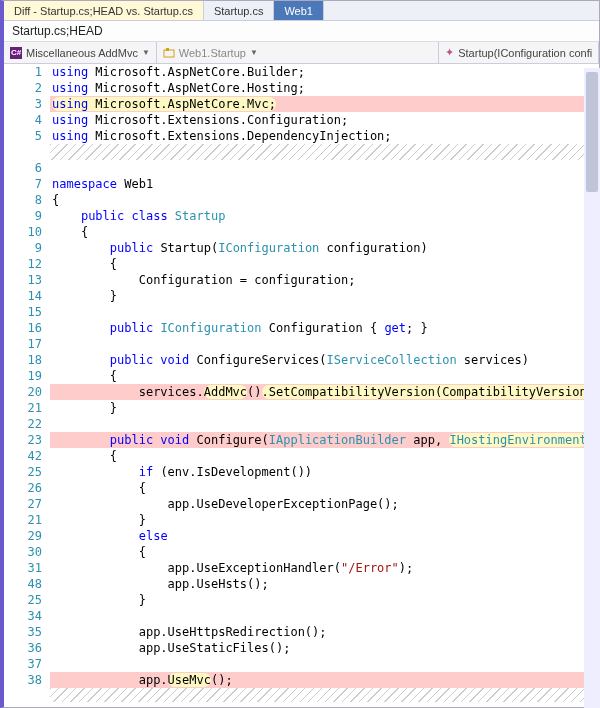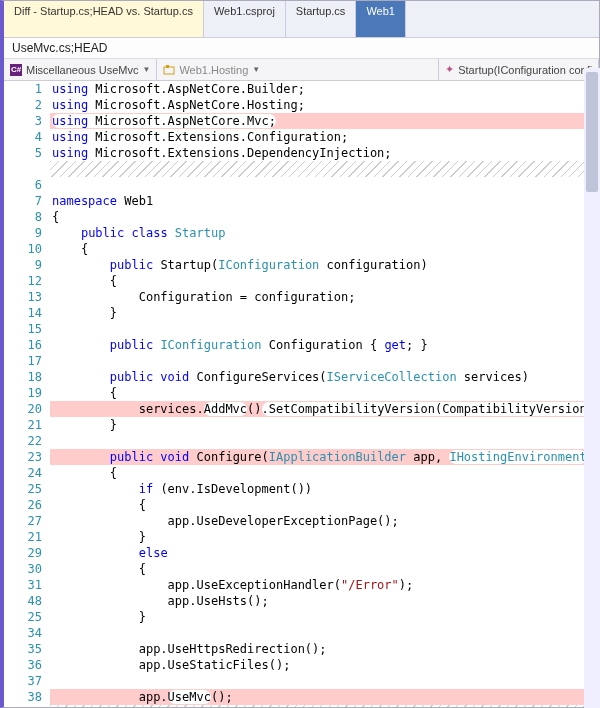--- a/index.html
+++ b/index.html
@@ -1,68 +1,67 @@
 <!DOCTYPE html>
 <html><head>
 <meta charset="utf-8">
 <style>
   * { margin: 0; padding: 0; box-sizing: border-box; }
   body { font-family: "Segoe UI", Tahoma, sans-serif; font-size: 12px; background: #fff; width: 600px; height: 708px; overflow: hidden; border: 1px solid #aab; border-left: 4px solid #6a5acd; }
-  .tabbar { display: flex; background: #eef0f7; height: 37px; border-bottom: 1px solid #ccd; }
+  .tabbar { display: flex; background: #eef0f7; height: 20px; border-bottom: 1px solid #ccd; }
   .tab { padding: 4px 10px; font-size: 11px; color: #333; border-right: 1px solid #ccd; cursor: pointer; white-space: nowrap; }
   .tab.active { background: #fff9d8; }
   .tab.blue { background: #4a78b8; color: #fff; }
   .subheader { background: #fdfdfd; padding: 3px 8px; font-size: 12px; color: #222; border-bottom: 1px solid #ddd; }
   .navbar { display: flex; background: #f5f5f7; height: 22px; border-bottom: 1px solid #ccd; }
   .navsel { display: flex; align-items: center; padding: 2px 6px; font-size: 11px; color: #444; border-right: 1px solid #ccd; gap: 4px; flex: 0 0 auto; }
   .navsel .dd { color: #666; font-size: 8px; }
   .navsel.grow { flex: 1; color: #888; }
   .icon-cs { width: 12px; height: 12px; background: #68217a; color: #fff; font-size: 8px; font-weight: bold; display: inline-flex; align-items: center; justify-content: center; }
   .icon-class { width: 12px; height: 12px; display: inline-block; }
   .icon-method { color: #b58; font-size: 11px; }
   .editor { display: flex; font-family: Consolas, monospace; font-size: 12px; line-height: 16px; height: calc(708px - 24px - 22px - 22px - 2px); overflow: hidden; position: relative; }
   .gutter { width: 46px; background: #fff; color: #2b91af; text-align: right; padding-right: 8px; user-select: none; flex-shrink: 0; }
   .gutter div { height: 16px; }
   .code { flex: 1; white-space: pre; color: #000; position: relative; }
   .codeline { height: 16px; padding-left: 2px; }
   .hl-red-full { background: #ffcccc; }
-  .hl-red-span { background: #ffffff; border-radius: 7px; }
+  .hl-red-span { background: #fef9c3; border-radius: 7px; }
   .hatch { background: repeating-linear-gradient(135deg, #ccc 0, #ccc 1px, #fff 1px, #fff 6px); }
   .kw { color: #0000ff; }
   .ty { color: #2b91af; }
   .str { color: #a31515; }
   .scrollbar-v { position: absolute; right: 0; top: 68px; width: 16px; bottom: 0; background: #eef; }
   .thumb { position: absolute; left: 2px; right: 2px; top: 4px; height: 120px; background: #c0c4d8; border-radius: 2px; }
 </style>
 </head>
 <body>
 
 <div class="tabbar" id="tabbar">
     <div class="tab active">Diff - Startup.cs;HEAD vs. Startup.cs</div>
-    <div class="tab ">Web1.csproj</div>
     <div class="tab ">Startup.cs</div>
     <div class="tab blue">Web1</div>
   </div>
 
-<div class="subheader">UseMvc.cs;HEAD</div>
+<div class="subheader">Startup.cs;HEAD</div>
 
 <div class="navbar">
   <div class="navsel">
     <span class="icon-cs">C#</span>
-    <span>Miscellaneous UseMvc</span>
+    <span>Miscellaneous AddMvc</span>
     <span class="dd">▼</span>
   </div>
   <div class="navsel grow">
     <span class="icon-class">
       <svg width="12" height="12">
           <rect x="1" y="3" width="10" height="7" fill="none" stroke="#d4a017"></rect>
           <rect x="3" y="1" width="3" height="3" fill="#d4a017"></rect>
         </svg>
     </span>
-    <span>Web1.Hosting</span>
+    <span>Web1.Startup</span>
     <span class="dd">▼</span>
   </div>
   <div class="navsel" style="flex:0 0 160px; overflow:hidden;">
     <span class="icon-method">✦</span>
     <span style="overflow:hidden; white-space:nowrap;">Startup(IConfiguration configurat</span>
   </div>
 </div>
 
 <div class="editor">
   <div class="gutter" id="gutter">
@@ -83,21 +82,21 @@
       <div>14</div>
       <div>15</div>
       <div>16</div>
       <div>17</div>
       <div>18</div>
       <div>19</div>
       <div>20</div>
       <div>21</div>
       <div>22</div>
       <div>23</div>
-      <div>24</div>
+      <div>42</div>
       <div>25</div>
       <div>26</div>
       <div>27</div>
       <div>21</div>
       <div>29</div>
       <div>30</div>
       <div>31</div>
       <div>48</div>
       <div>25</div>
       <div>34</div>

